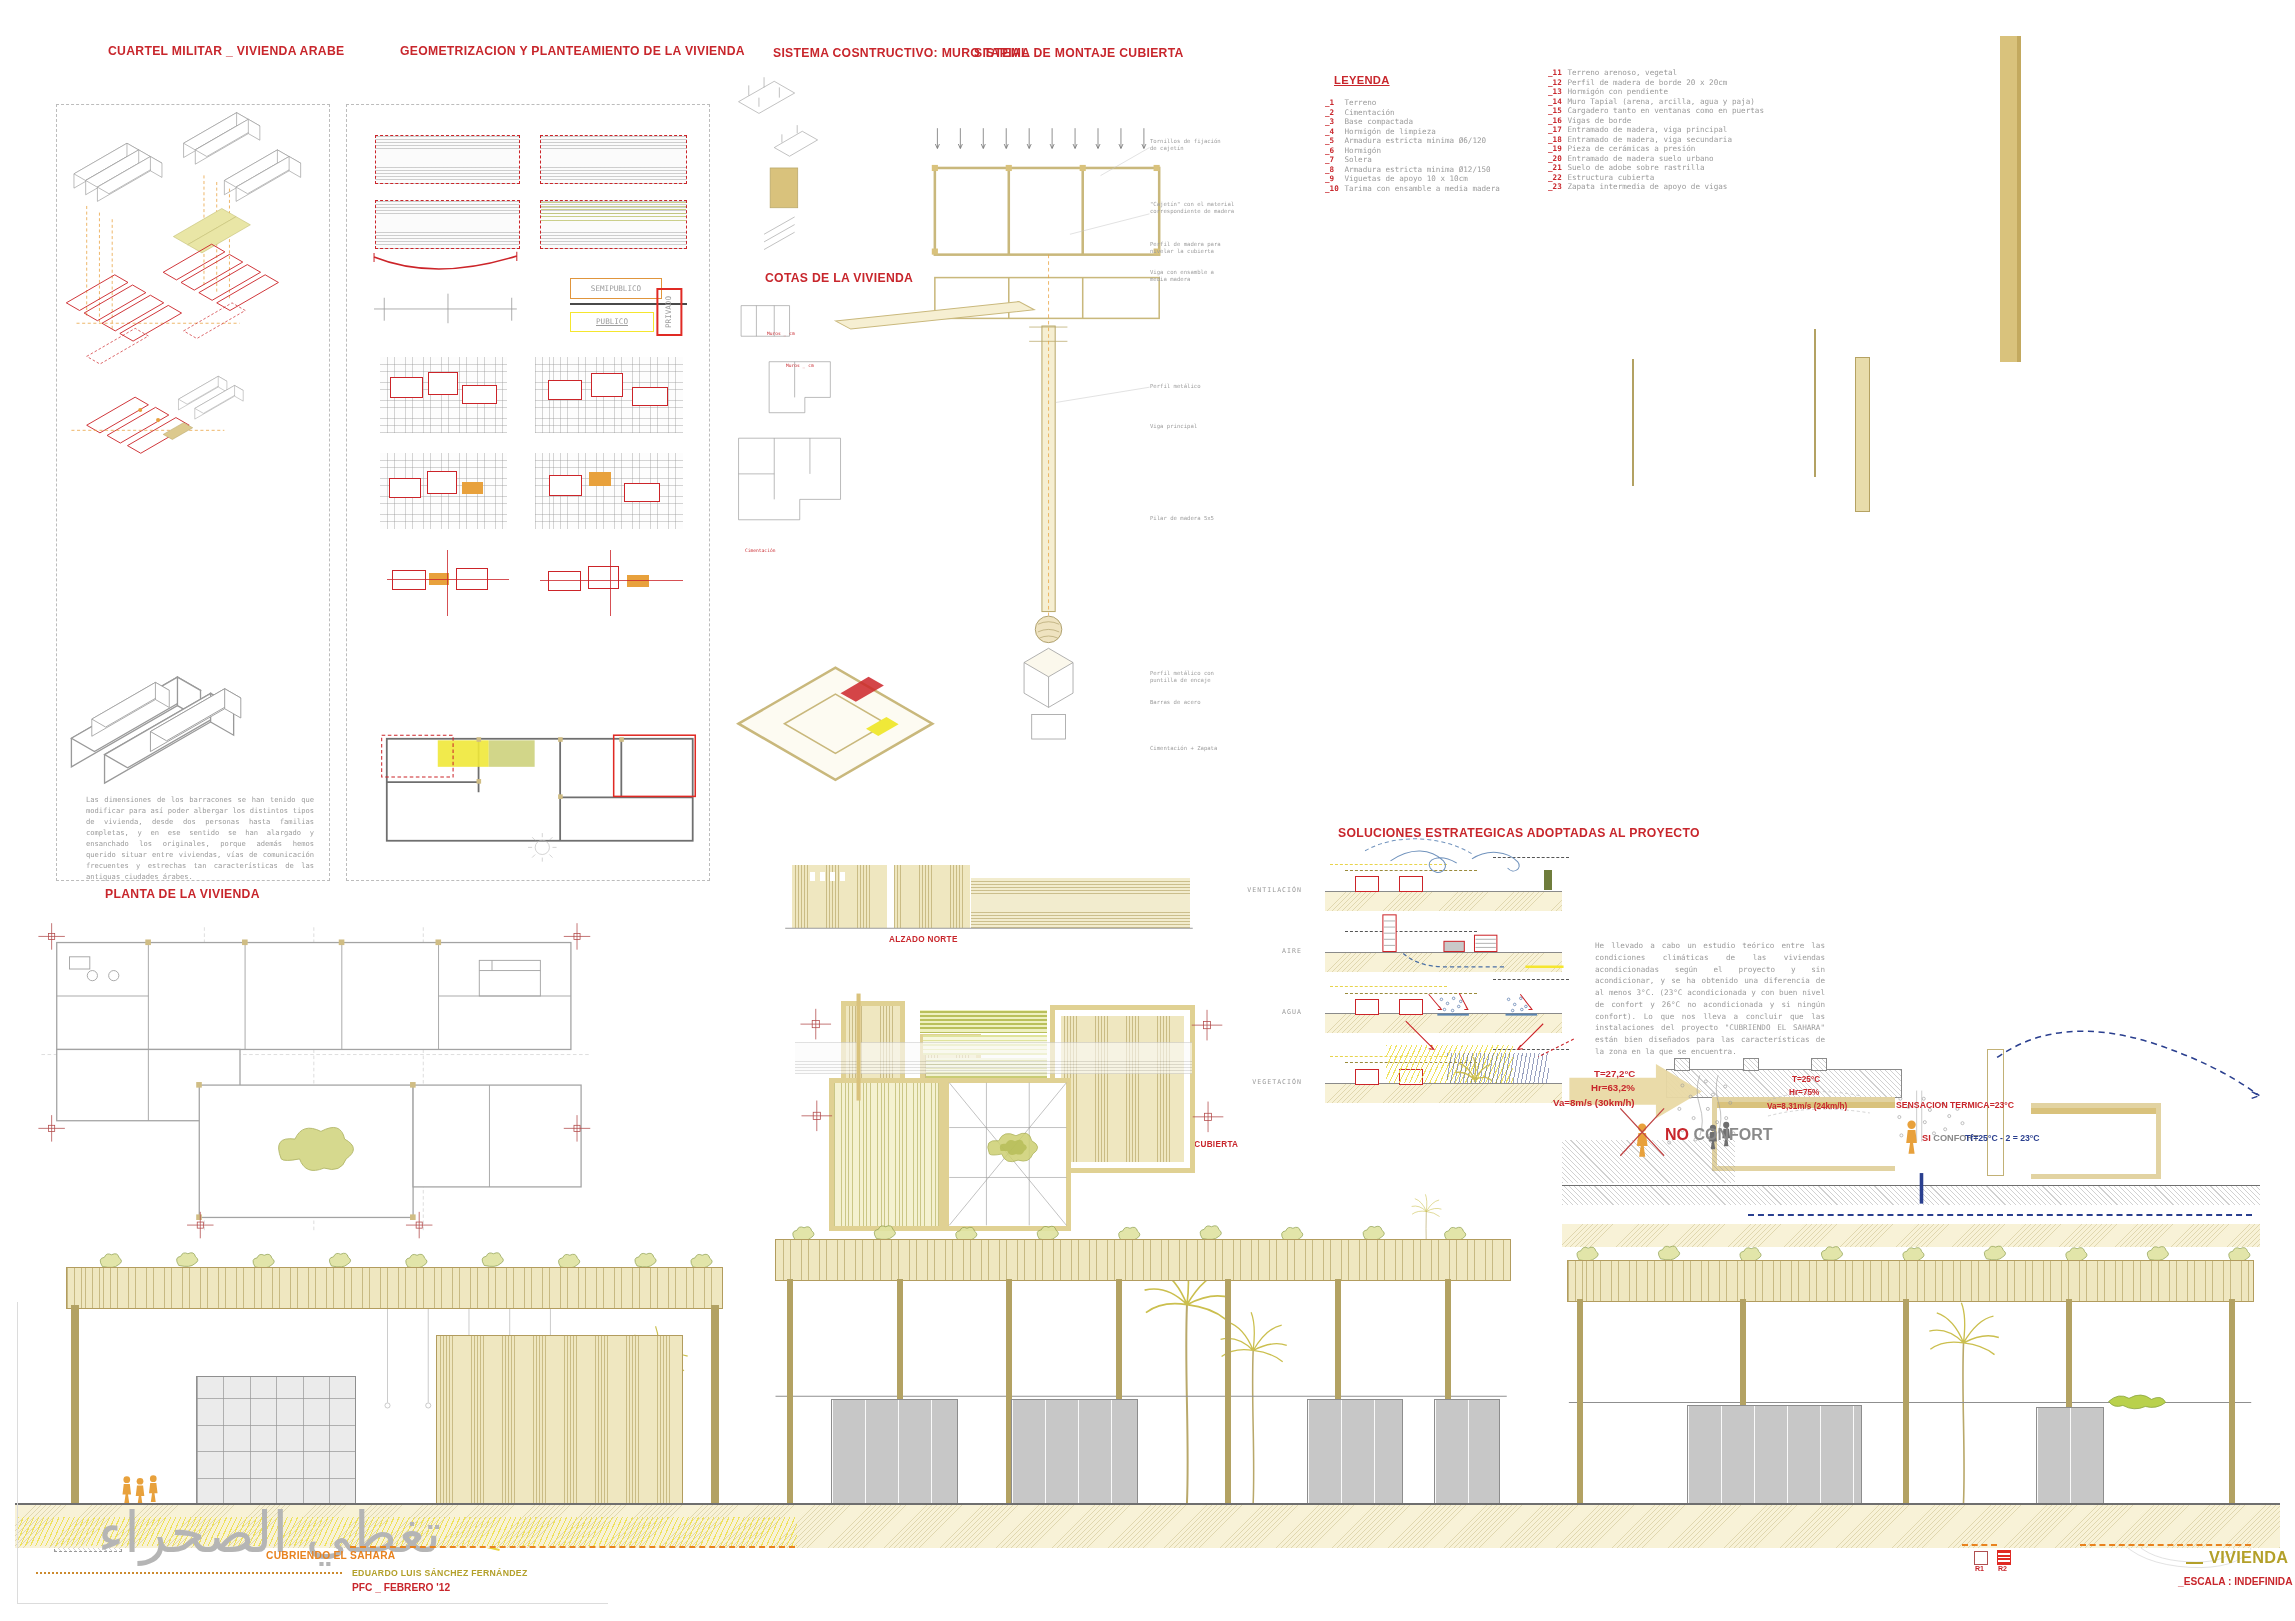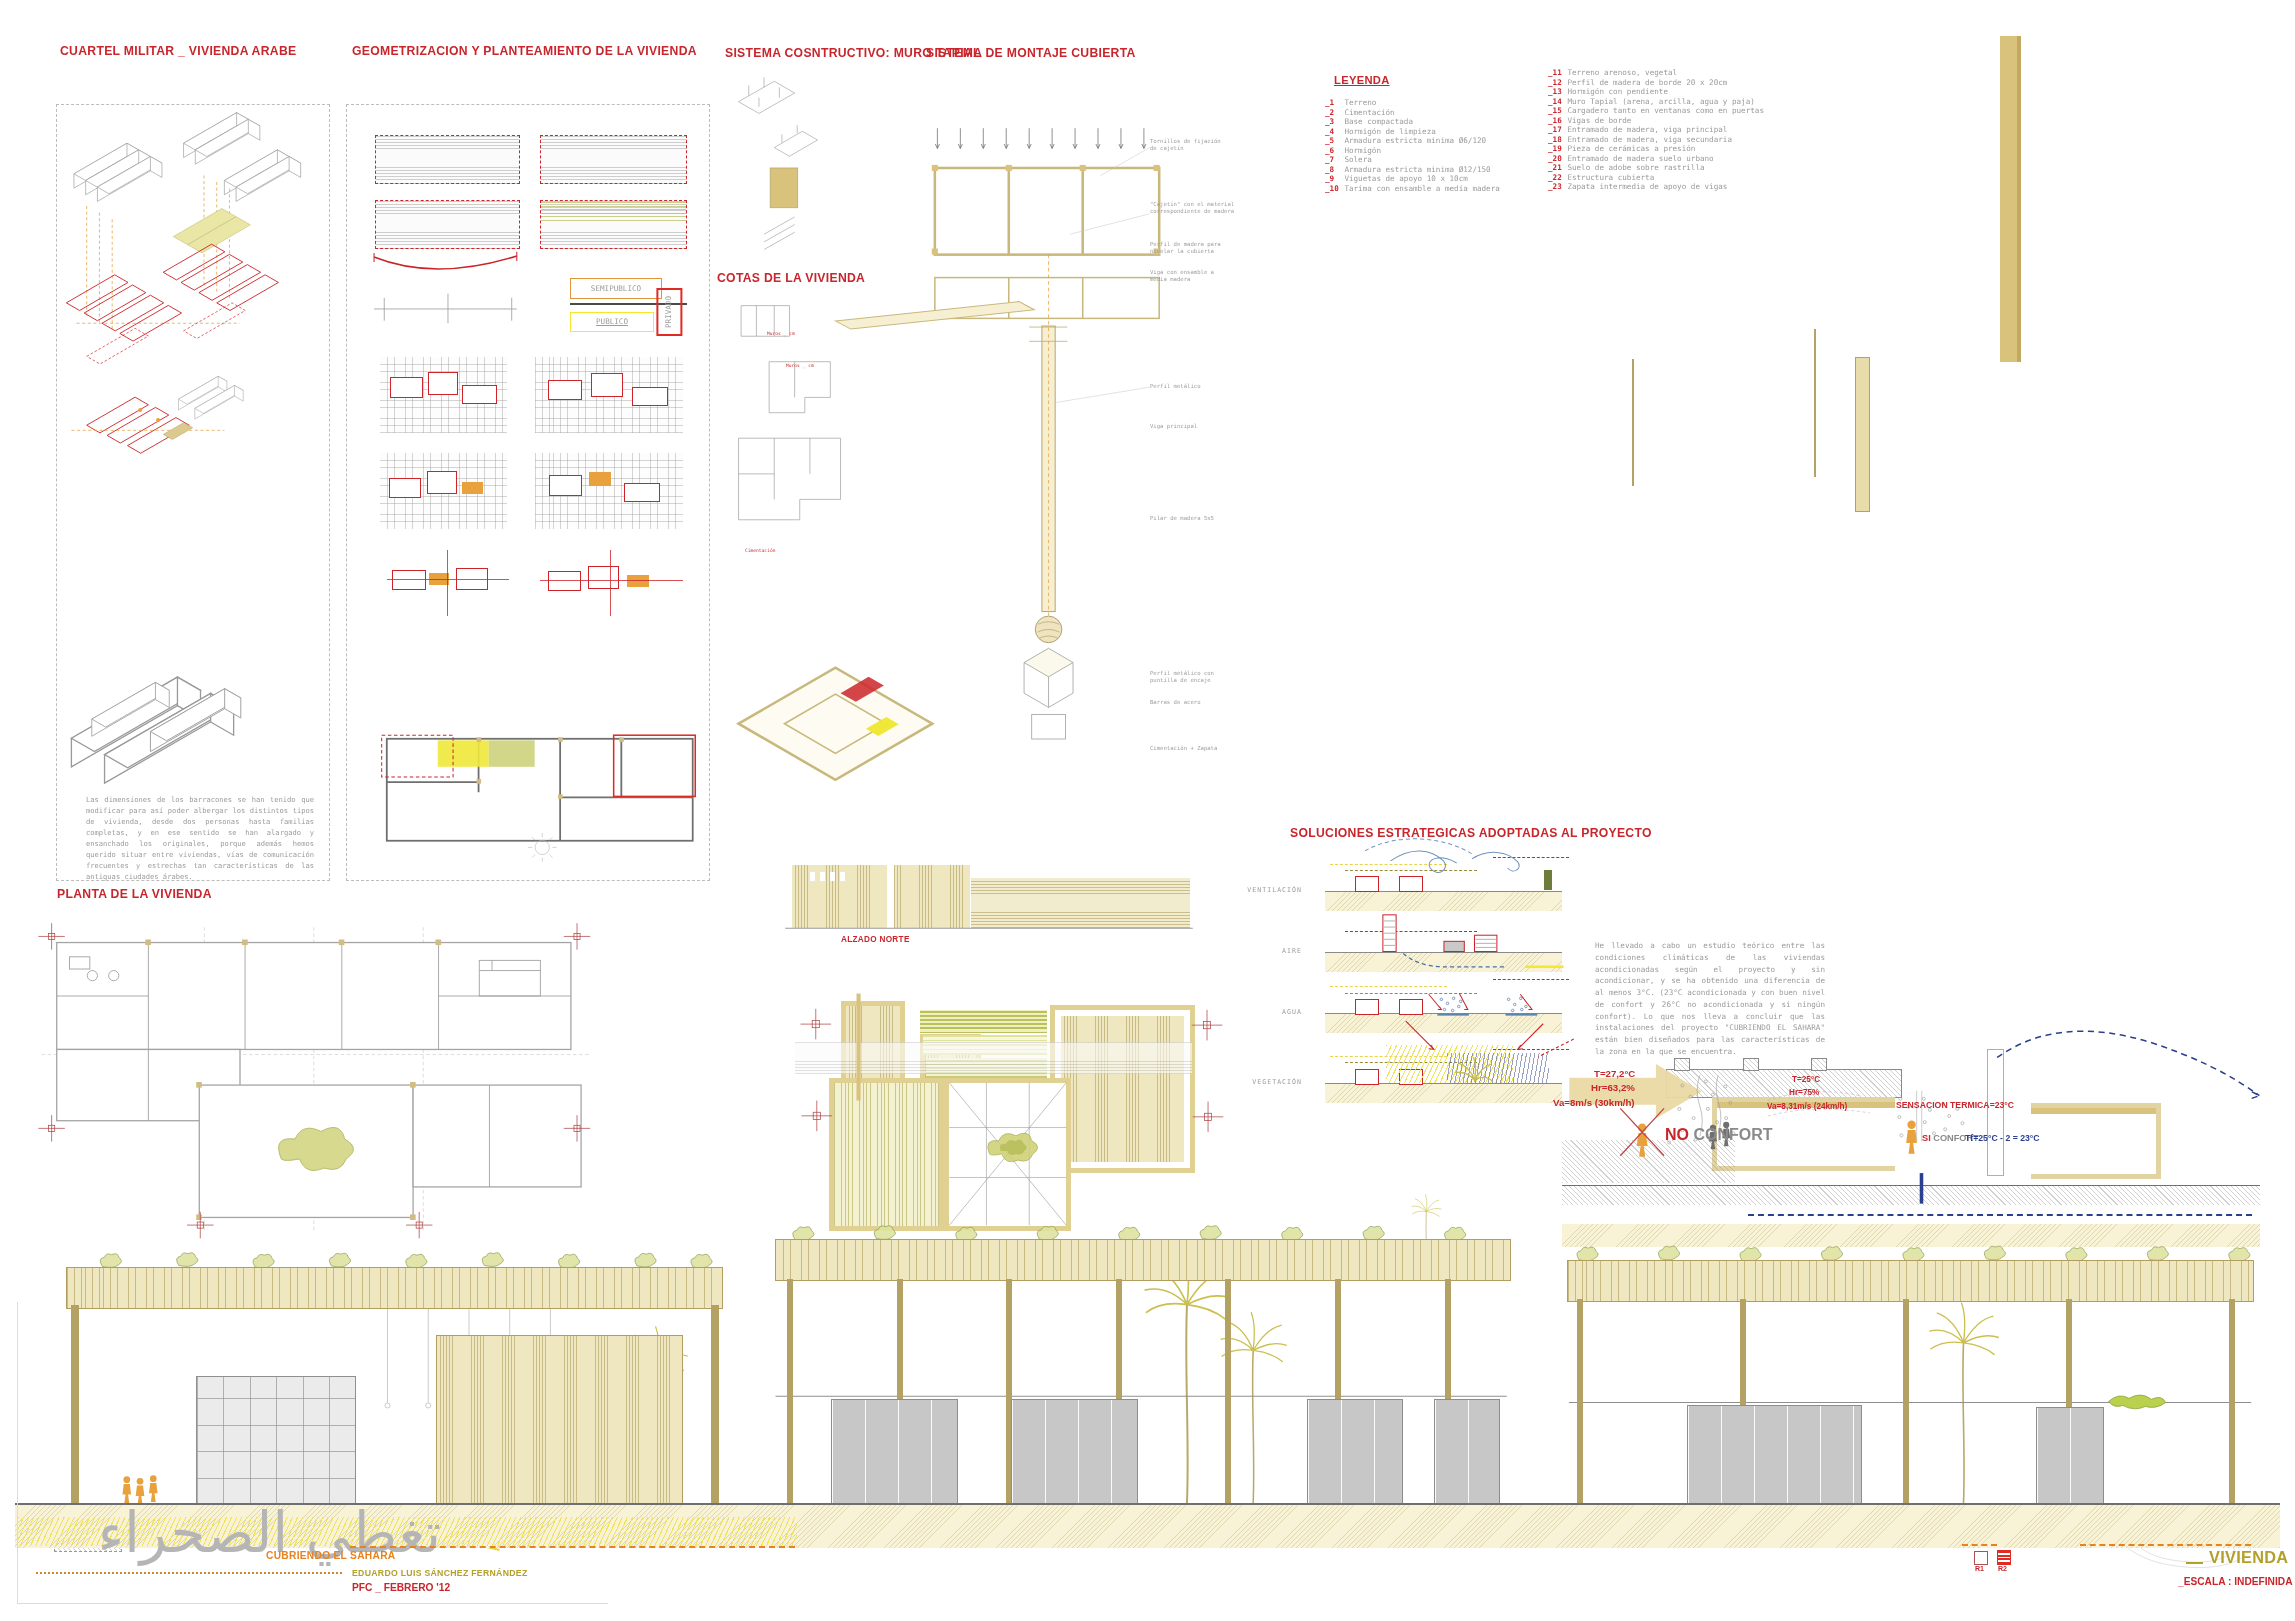--- a/index.html
+++ b/index.html
@@ -1,20 +1,20 @@
 <!DOCTYPE html>
 <html style="font-size:8.2px"><head>
 <meta charset="utf-8">
 <style>
   html,body{margin:0;padding:0;background:#ffffff;}
   .board{position:relative;width:2295px;height:1621px;background:#fff;overflow:hidden;
          font-family:"DejaVu Sans Mono",monospace;}
   .abs{position:absolute;}
   
-  .t-red{position:absolute;color:#c8262c;font:700 12.2px/1 "Liberation Sans",sans-serif;letter-spacing:0.3px;white-space:nowrap;}
+  .t-red{position:absolute;color:#c8262c;font:700 12.2px/1 "Liberation Sans",sans-serif;letter-spacing:0.3px;white-space:nowrap;margin-left:48px;}
   .t-red-sm{font-size:8.2px;}
   .par{position:absolute;color:#9b9b9b;font:7.1px/1.55 "DejaVu Sans Mono",monospace;text-align:justify;}
   .anno{position:absolute;color:#9e9e9e;font:5.6px/1.3 "DejaVu Sans Mono",monospace;}
   .anno-red{position:absolute;color:#c8262c;font:4.6px/1.1 "DejaVu Sans Mono",monospace;white-space:nowrap;}
   .zone-lab{color:#9b9b9b;font:7.6px/1 "DejaVu Sans Mono",monospace;display:flex;align-items:center;justify-content:center;}
   .row-lab{position:absolute;color:#9b9b9b;font:6.6px/1 "DejaVu Sans Mono",monospace;letter-spacing:1px;text-align:right;width:82px;white-space:nowrap;}
   .ctext{position:absolute;font:700 9.7px/1.15 "Liberation Sans",sans-serif;color:#c8262c;white-space:nowrap;}
   .navy{color:#2a3f8f;}
   .grayw{color:#8a8a8a;}
   

